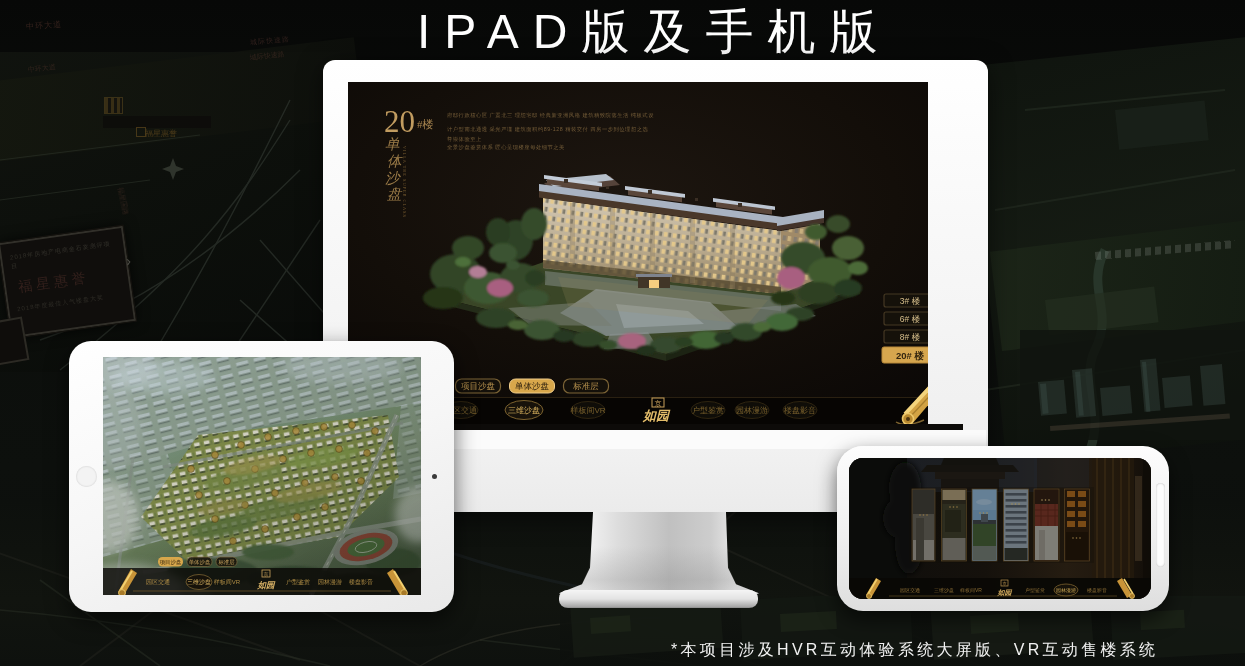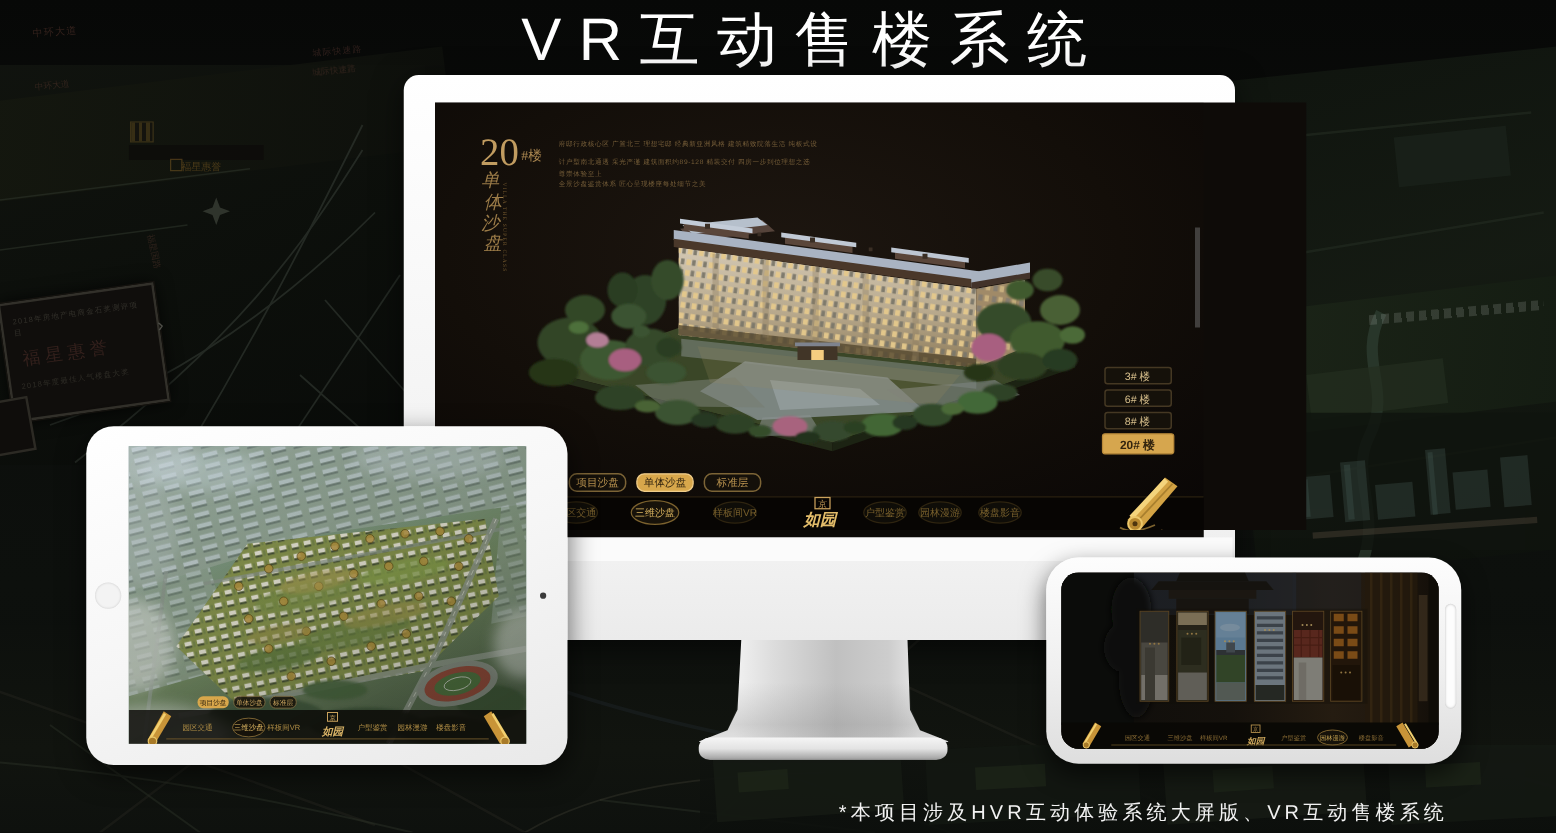--- a/index.html
+++ b/index.html
@@ -130,25 +130,25 @@
     <rect x="550" y="2" width="140" height="62" fill="#141913" transform="rotate(-3 550 2)"></rect>
   </g>
   <g fill="#1e2619" opacity="0.7">
     <rect x="30" y="22" width="40" height="16" transform="rotate(-4 30 22)"></rect>
     <rect x="220" y="18" width="56" height="18" transform="rotate(-3 220 18)"></rect>
     <rect x="410" y="20" width="48" height="18" transform="rotate(-4 410 20)"></rect>
     <rect x="580" y="16" width="44" height="18" transform="rotate(-3 580 16)"></rect>
   </g>
 </svg>
 
-<div class="abs" style="left:417px;top:0px;color:#fff;font-size:48px;letter-spacing:14px;white-space:nowrap;">VR互动售楼系统</div>
+<div class="abs" style="left:417px;top:0px;color:#fff;font-size:48px;letter-spacing:14px;white-space:nowrap;">IPAD版及手机版</div>
 
 <div class="abs" style="left:323px;top:60px;width:665px;height:452px;background:linear-gradient(180deg,#ffffff 0%,#f4f4f4 60%,#ececec 100%);border-radius:12px;box-shadow:0 6px 24px rgba(0,0,0,.55);"></div>
 
-<div class="abs" style="left:348px;top:82px;width:697px;height:342px;background:#0e0b08;overflow:hidden;" id="mscreen">
+<div class="abs" style="left:348px;top:82px;width:580px;height:342px;background:#0e0b08;overflow:hidden;" id="mscreen">
   <svg width="615" height="342" viewBox="0 0 615 342">
     <defs>
       <radialGradient id="scrbg" cx="45%" cy="35%" r="80%">
         <stop offset="0%" stop-color="#1d1610"></stop>
           <stop offset="55%" stop-color="#130e09"></stop>
           <stop offset="100%" stop-color="#0a0706"></stop>
       </radialGradient>
       <filter id="blur2">
           <feGaussianBlur stdDeviation="2"></feGaussianBlur>
         </filter>

